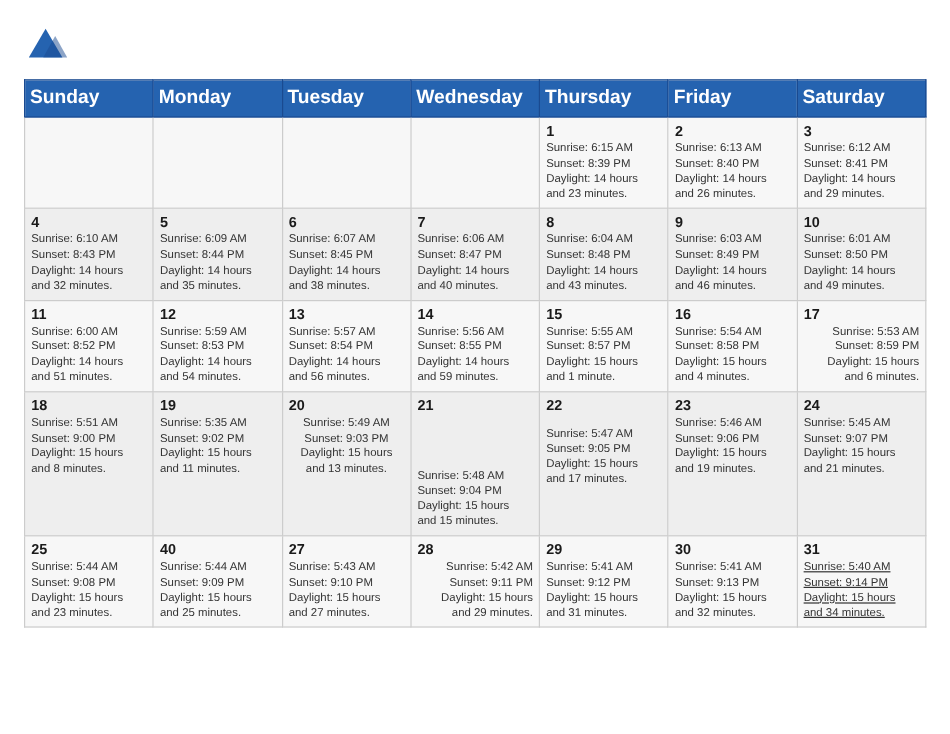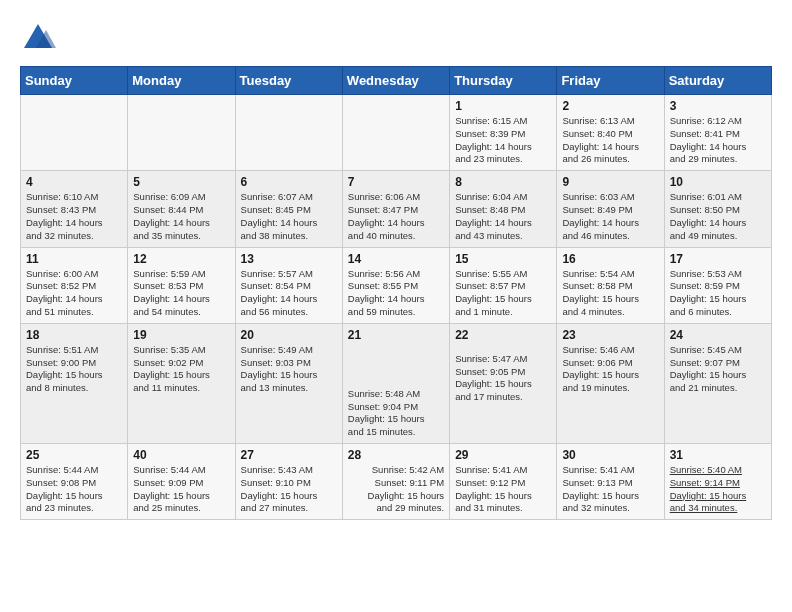--- a/index.html
+++ b/index.html
@@ -47,21 +47,21 @@
     table {
       width: 100%;
       border-collapse: collapse;
       font-size: 10.5px;
     }
     thead tr th {
       background: #2563b0;
       color: #fff;
       padding: 6px 4px;
       text-align: left;
-      font-size: 13px;
+      font-size: 16px;
       font-weight: bold;
       border: 1px solid #1a4a90;
     }
     tbody tr td {
       border: 1px solid #ccc;
       vertical-align: top;
       padding: 4px 5px;
       min-height: 80px;
       width: calc(100%/7);
       background: #fff;
@@ -240,21 +240,21 @@
         </td>
         <td>
           <span class="day-num">16</span>
           <div class="day-info" style="white-space: pre-line;">Sunrise: 5:54 AM
 Sunset: 8:58 PM
 Daylight: 15 hours
 and 4 minutes.</div>
         </td>
         <td>
           <span class="day-num">17</span>
-          <div class="day-info" style="white-space: pre-line;">Sunrise: 5:53 AM
+          <div class="day-info" style="white-space: pre-line; text-align: right;">Sunrise: 5:53 AM
 Sunset: 8:59 PM
 Daylight: 15 hours
 and 6 minutes.</div>
         </td>
       </tr>
       <tr>
         <td>
           <span class="day-num">18</span>
           <div class="day-info" style="white-space: pre-line;">Sunrise: 5:51 AM
 Sunset: 9:00 PM
@@ -263,21 +263,21 @@
         </td>
         <td>
           <span class="day-num">19</span>
           <div class="day-info" style="white-space: pre-line;">Sunrise: 5:35 AM
 Sunset: 9:02 PM
 Daylight: 15 hours
 and 11 minutes.</div>
         </td>
         <td>
           <span class="day-num">20</span>
-          <div class="day-info" style="white-space: pre-line;">Sunrise: 5:49 AM
+          <div class="day-info" style="white-space: pre-line; text-align: center;">Sunrise: 5:49 AM
 Sunset: 9:03 PM
 Daylight: 15 hours
 and 13 minutes.</div>
         </td>
         <td>
           <span class="day-num">21</span>
           <div class="day-info" style="white-space: pre-line; margin-top: 46px;">Sunrise: 5:48 AM
 Sunset: 9:04 PM
 Daylight: 15 hours
 and 15 minutes.</div>

